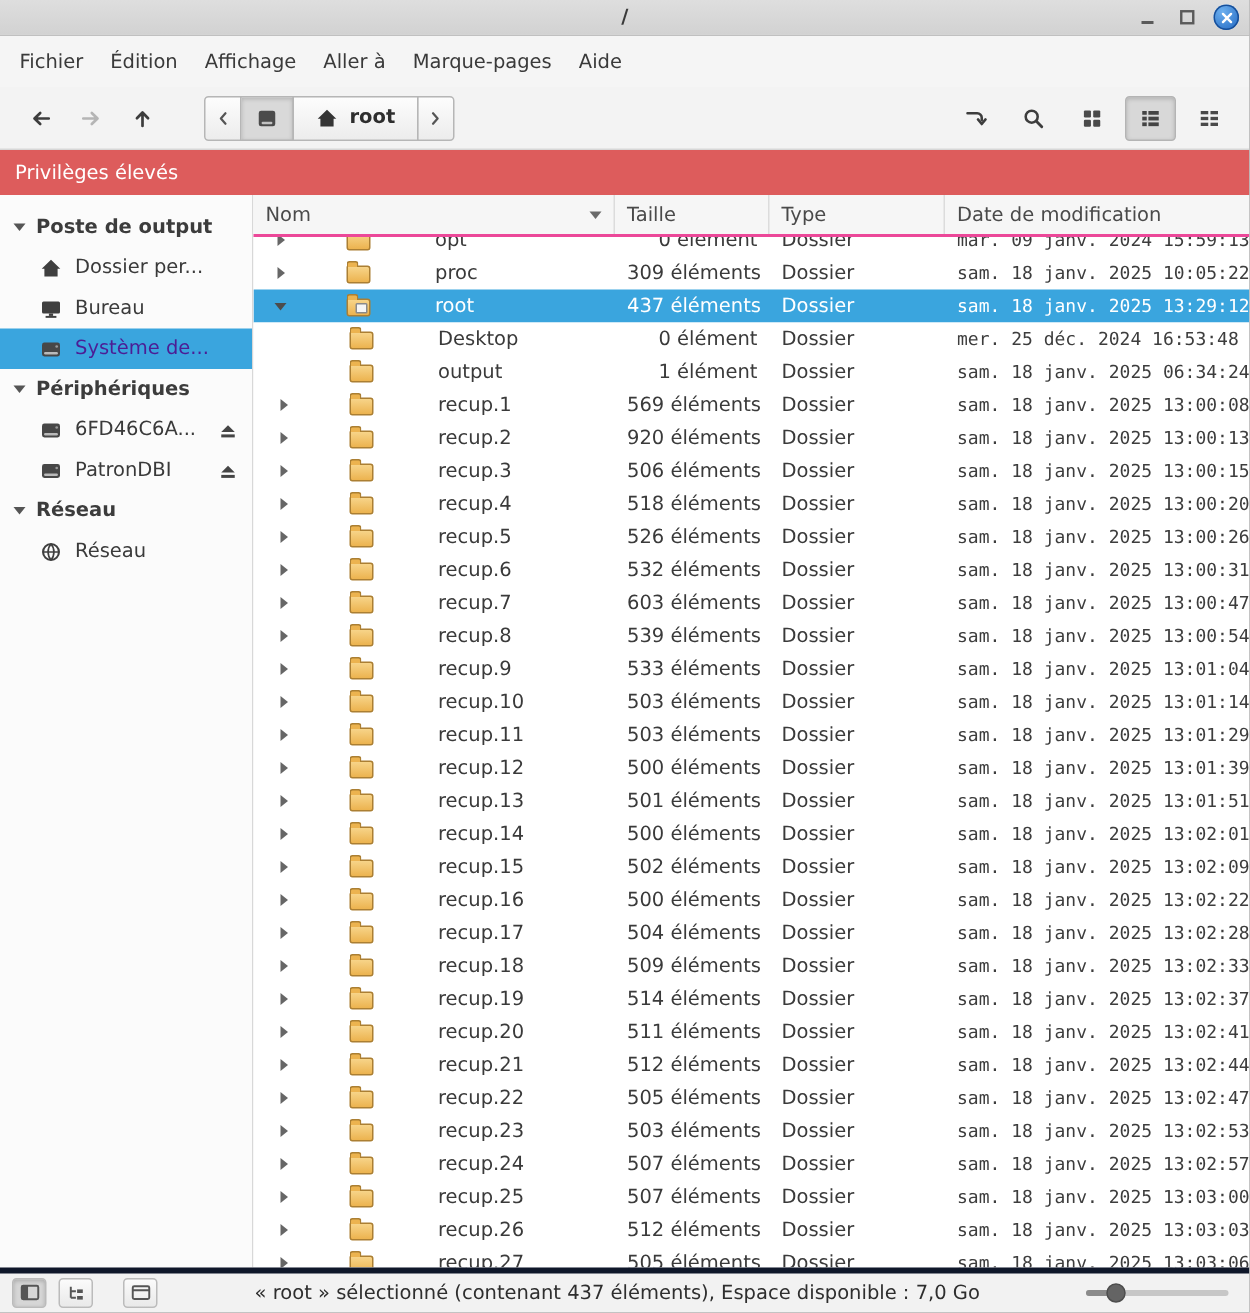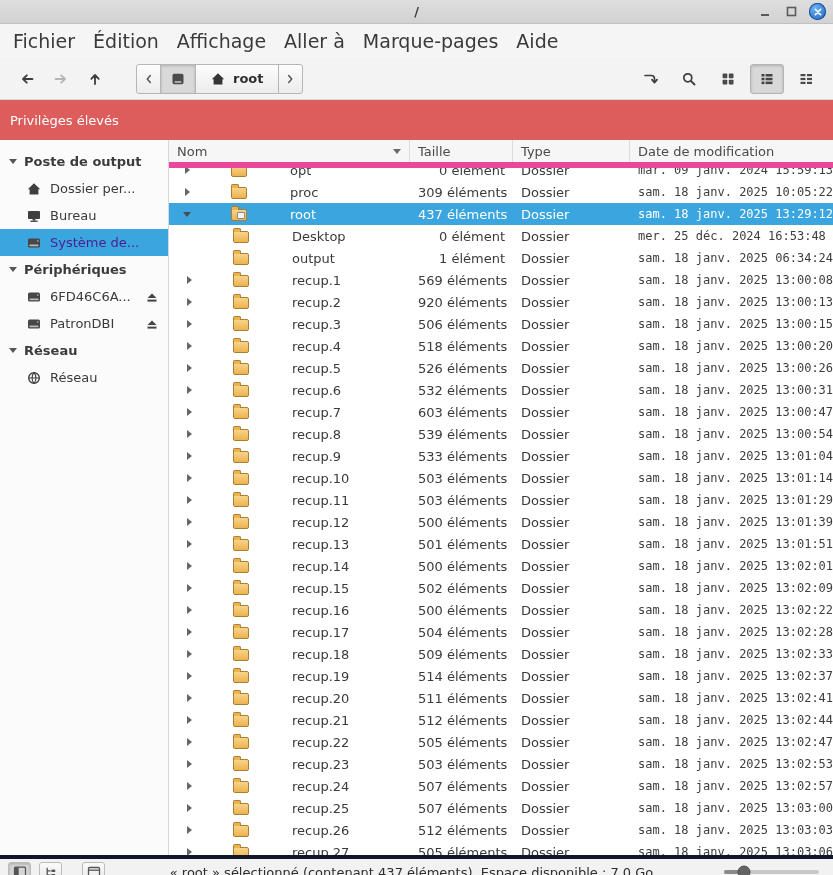--- a/index.html
+++ b/index.html
@@ -13,50 +13,50 @@
   .titlebar { height:24px; background:linear-gradient(#dedede,#d2d2d2); border-bottom:1px solid #c0c0c0;
     display:flex; align-items:center; position:relative; }
   .title { position:absolute; left:0; right:0; text-align:center; font-weight:bold; font-size:13px; color:#3a3a3a; }
   .win-controls { margin-left:auto; display:flex; align-items:center; gap:9px; padding-right:7px; z-index:2; }
   .winbtn { width:17px; height:17px; display:flex; align-items:center; justify-content:center; cursor:default; }
   .winbtn.min svg, .winbtn.max svg { display:block; }
   .winbtn.close { border-radius:50%; background:radial-gradient(circle at 35% 28%, var(--close_light,#6db0ef), var(--close,#1f66c0));
     box-shadow:inset 0 0 0 1px #174f99; }
   
   .menubar { height:34px; background:#f5f5f5; display:flex; align-items:center; padding:0 4px; }
-  .menu-item { padding:5px 9px; font-size:19px; color:#3a3a3a; border-radius:2px; }
+  .menu-item { padding:5px 9px; font-size:13px; color:#3a3a3a; border-radius:2px; }
   
   .toolbar { height:42px; background:#f3f3f3; border-bottom:1px solid #d7d7d7; display:flex; align-items:center; padding:0 10px; }
   .tool-btn { width:34px; height:30px; display:flex; align-items:center; justify-content:center; border-radius:3px; flex:none; }
   .breadcrumbs { display:flex; margin-left:24px; height:30px; }
   .crumb { height:30px; border:1px solid #b6b6b6; background:linear-gradient(#fdfdfd,#ececec);
     display:flex; align-items:center; justify-content:center; padding:0 9px; margin-left:-1px; }
   .crumb.first { border-radius:3px 0 0 3px; margin-left:0; width:25px; padding:0; }
   .crumb.last { border-radius:0 3px 3px 0; width:25px; padding:0; }
   .crumb.active { background:#d9d9d9; box-shadow:inset 0 1px 3px rgba(0,0,0,.18); }
   .crumb.root-crumb { gap:7px; font-weight:bold; color:#2e2e2e; padding:0 14px; }
   .toolbar-right { margin-left:auto; display:flex; align-items:center; gap:5px; }
   .tool-btn.active { background:#d8d8d8; border:1px solid #b4b4b4; box-shadow:inset 0 1px 3px rgba(0,0,0,.18); }
   
-  .banner { height:40px; background:var(--banner,#dd5c5c); color:#fff; display:flex; align-items:center;
+  .banner { height:30px; background:var(--banner,#dd5c5c); color:#fff; display:flex; align-items:center;
     padding:0 10px; font-size:13px; }
   
   .content { display:flex; height:715px; }
   .sidebar { width:169px; background:#fbfbfb; border-right:1px solid #d8d8d8; padding-top:8px; overflow:hidden; flex:none; }
   .section-header { display:flex; align-items:center; gap:7px; padding:6px 9px; font-weight:bold; color:#3c3c3c; height:27px; }
   .tri-down { width:0; height:0; border-left:4px solid transparent; border-right:4px solid transparent; border-top:5px solid #555; }
   .side-item { display:flex; align-items:center; gap:8px; padding:0 8px 0 26px; color:#3a3a3a; height:27px; }
   .side-item.selected { background:var(--selection,#3aa5de); color:#4c1d95; }
   .side-icon { width:16px; height:16px; flex:none; display:flex; align-items:center; }
   .side-label { white-space:nowrap; overflow:hidden; }
   .eject { margin-left:auto; width:16px; height:16px; display:flex; align-items:center; }
   
   .main { flex:1; display:flex; flex-direction:column; min-width:0; background:#fff; }
   .list-header { display:grid; grid-template-columns:241px 103px 117px 1fr; height:28px; background:#f6f6f6;
-    border-bottom:6px solid #ec4899; flex:none; font-size:13px; color:#4a4a4a; }
+    border-bottom:2px solid #ec4899; flex:none; font-size:13px; color:#4a4a4a; }
   .hcell { padding:0 8px; border-right:1px solid #dcdcdc; display:flex; align-items:center; overflow:hidden; }
   .hcell:last-child { border-right:none; }
   .hcell.nom { justify-content:space-between; }
   .sort-arrow { width:0; height:0; border-left:4px solid transparent; border-right:4px solid transparent; border-top:5px solid #6a6a6a; }
   .list-body { flex:1; overflow:hidden; }
   .row { display:grid; grid-template-columns:241px 103px 117px 1fr; height:22px; align-items:center;
     font-size:13px; color:#3a3a3a; background:#fff; }
   .row.clipped { margin-top:-9px; }
   .row.selected { background:var(--selection,#3aa5de); color:#fff; }
   .cell { padding:0 8px; white-space:nowrap; overflow:hidden; }

